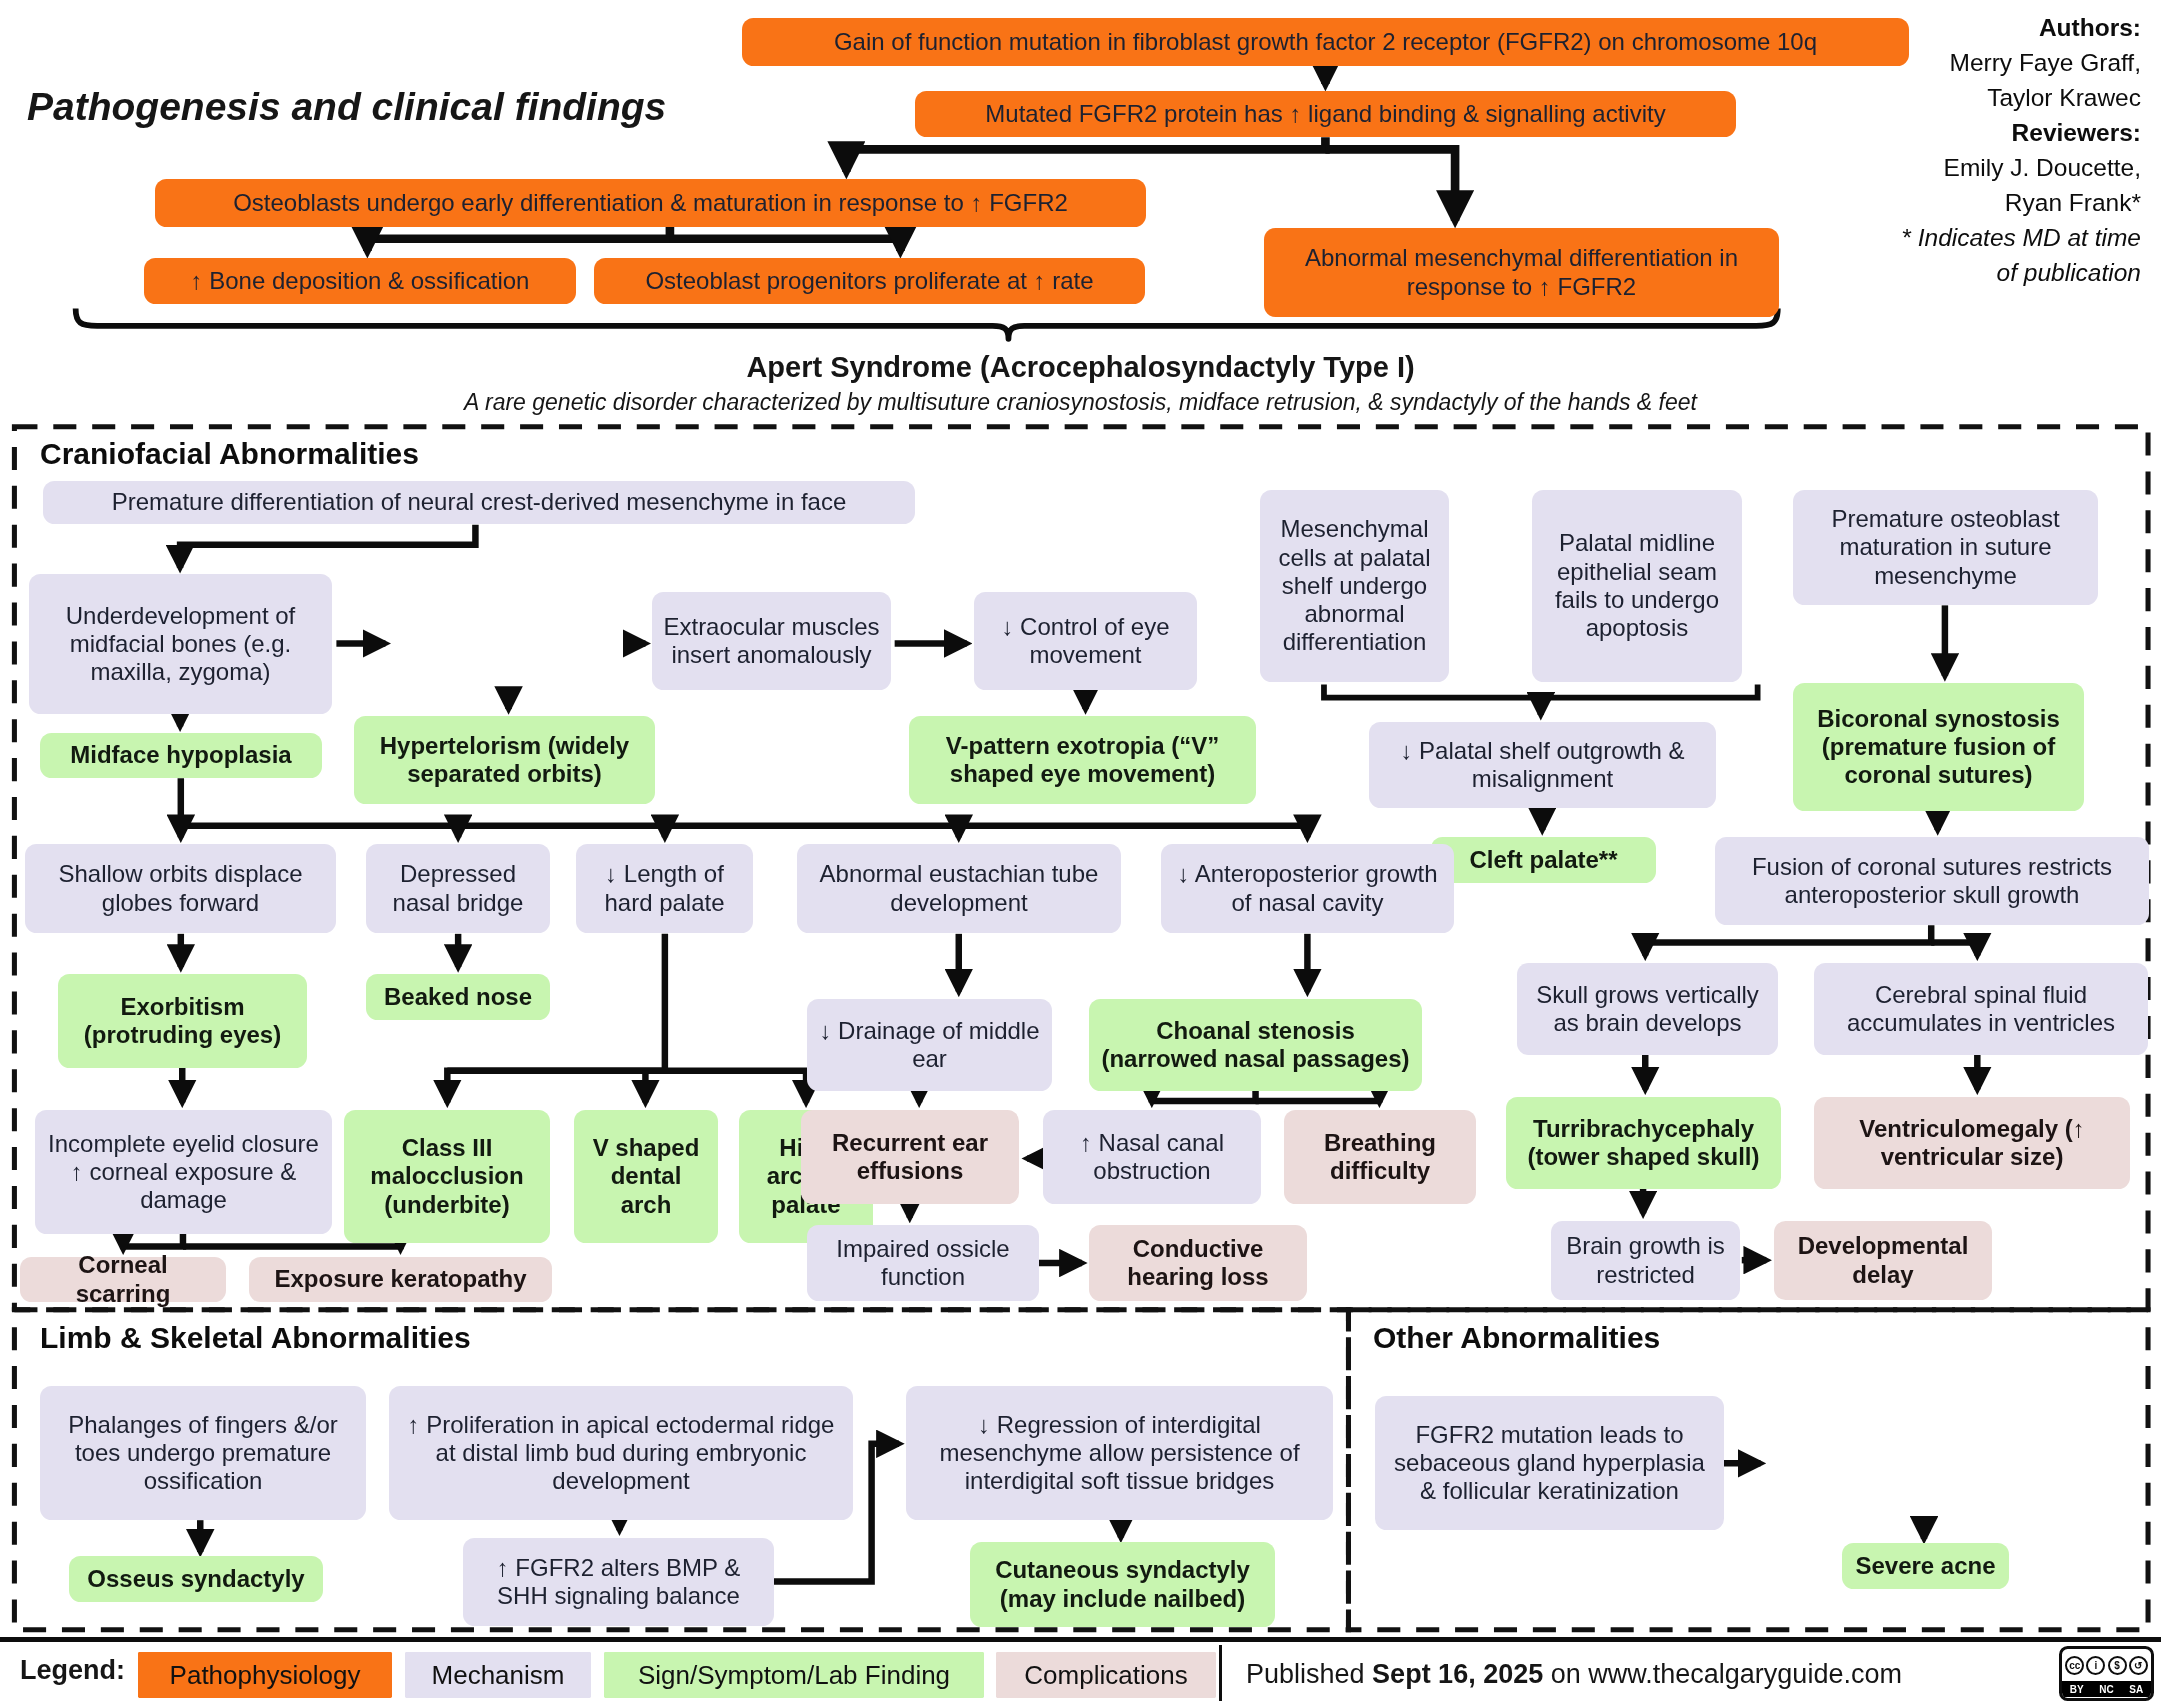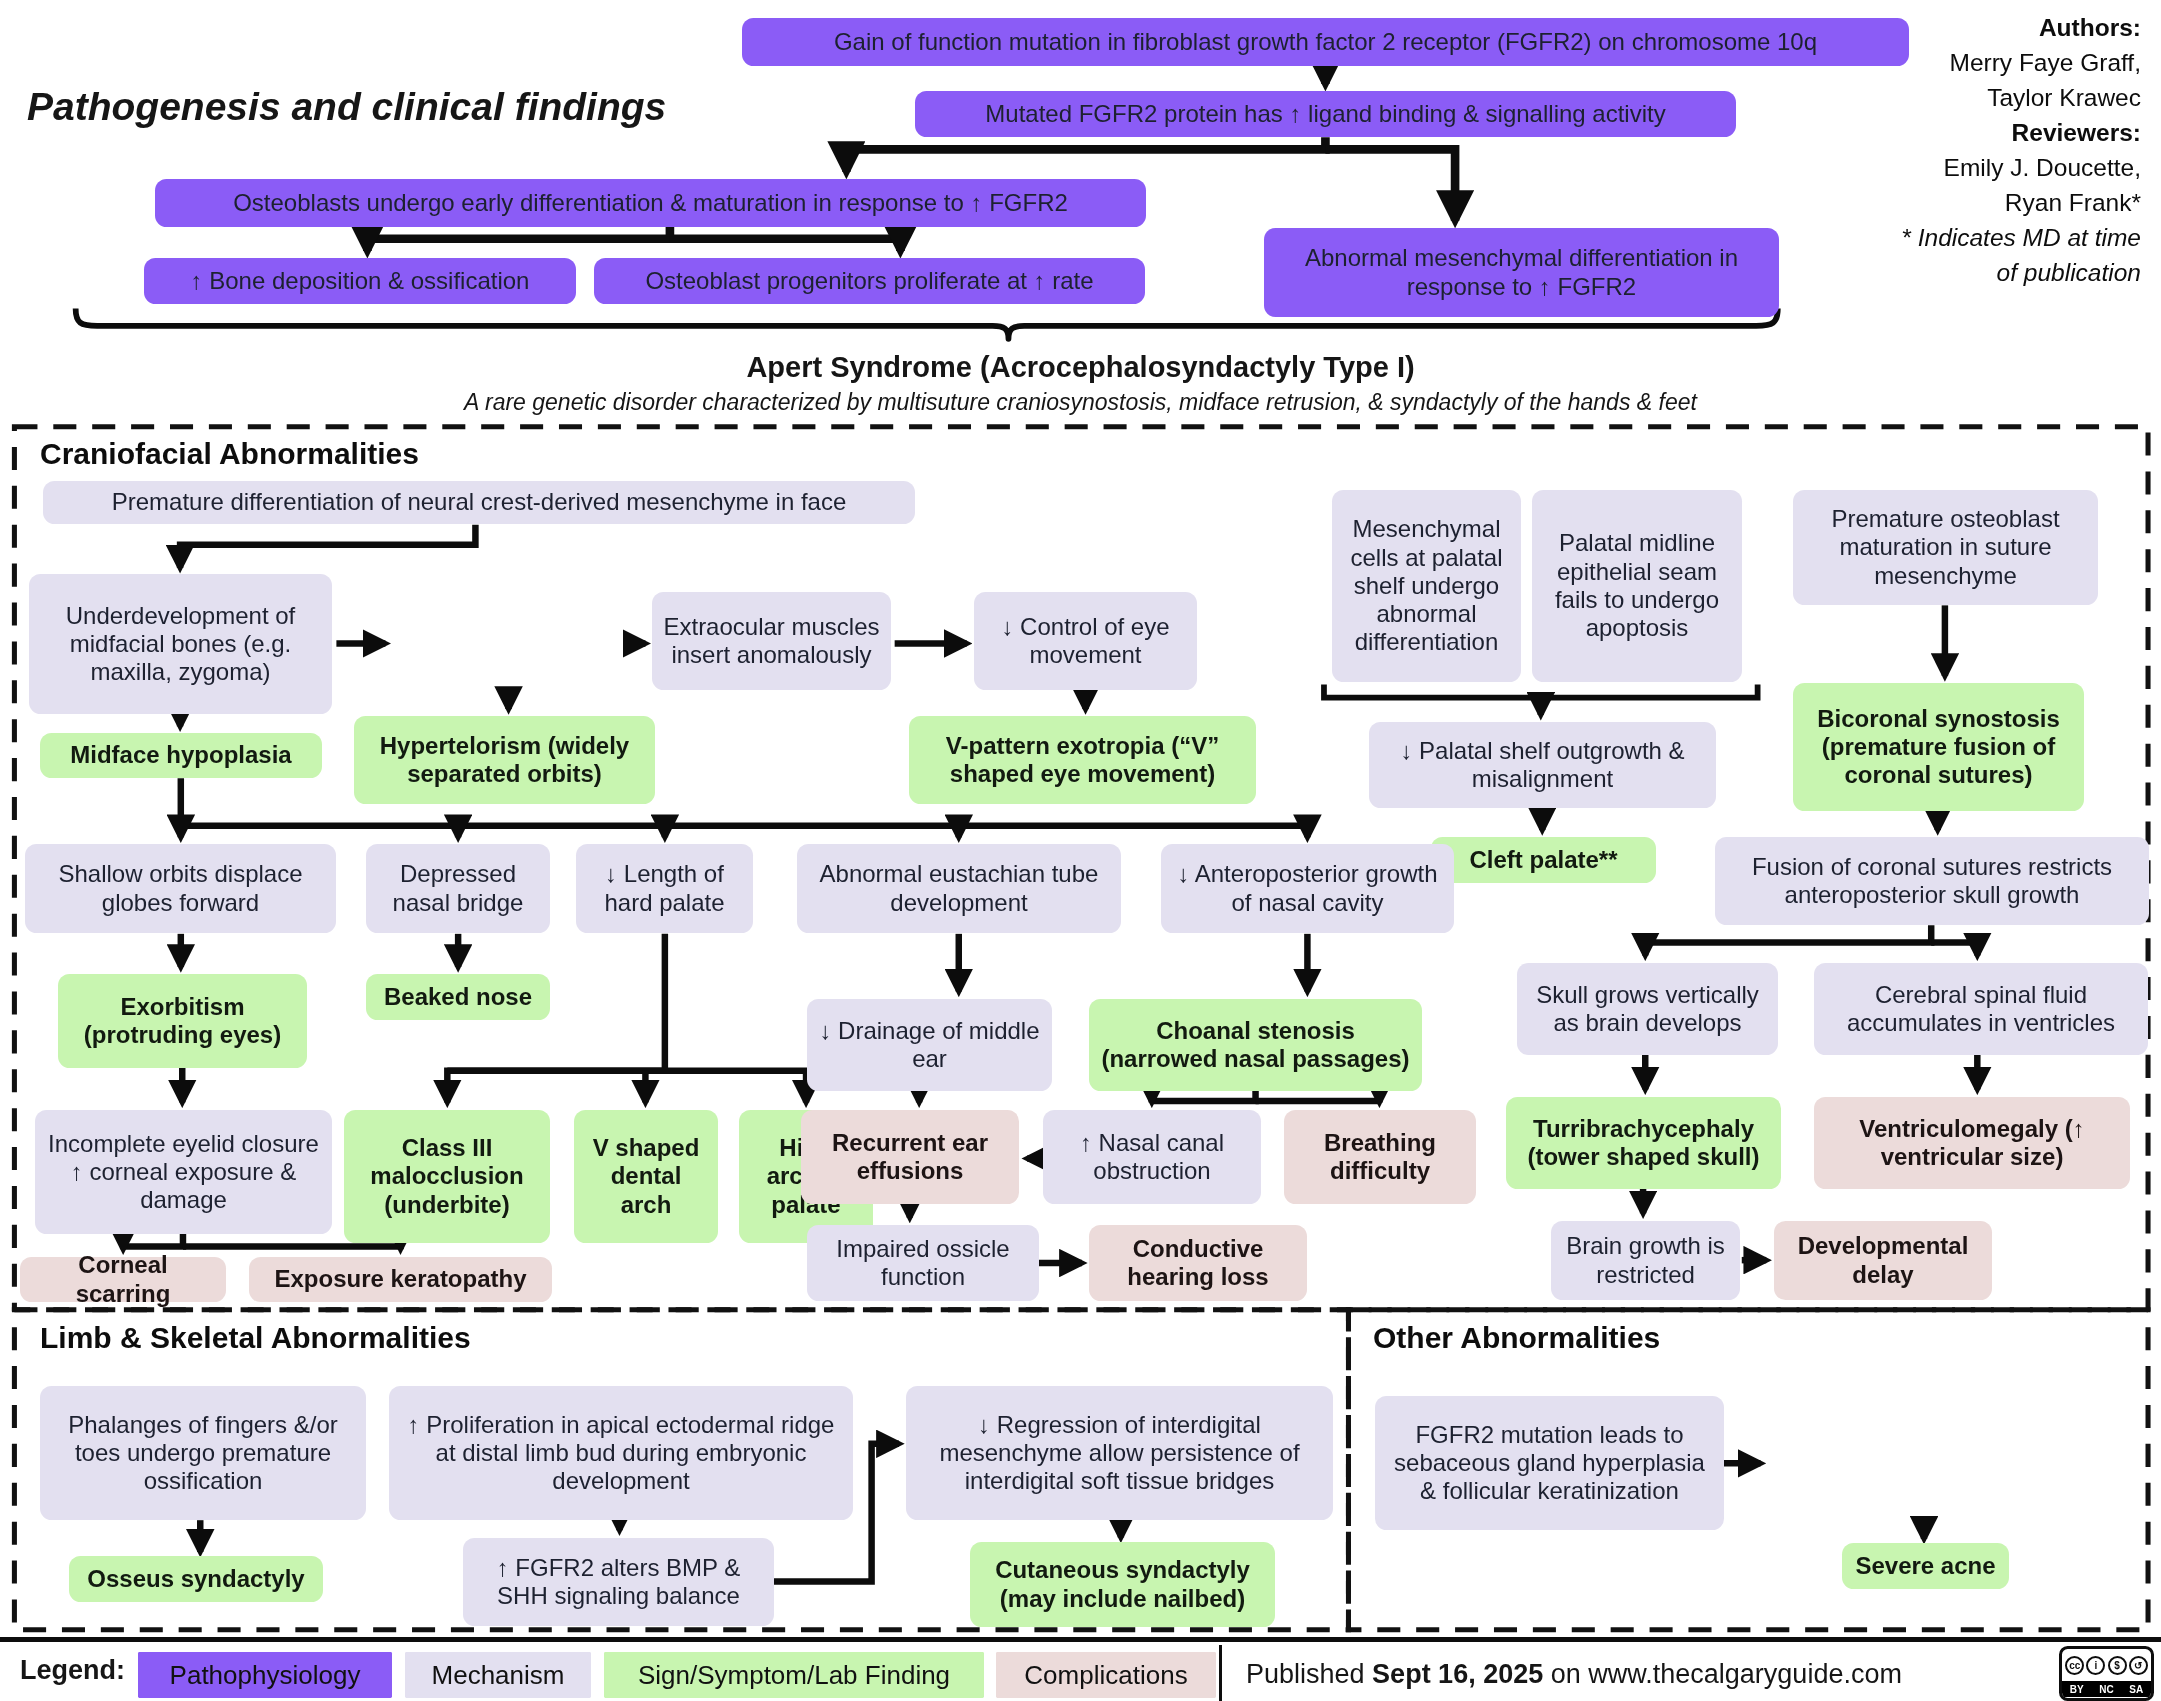--- a/index.html
+++ b/index.html
@@ -1,21 +1,21 @@
 <!DOCTYPE html>
 <html style="font-size:11.5px"><head>
 <meta charset="utf-8">
 <style>
   html,body{margin:0;padding:0;background:#fff;}
   .canvas{position:relative;width:2161px;height:1702px;background:#ffffff;
           font-family:"Liberation Sans",sans-serif;color:#161616;overflow:hidden;}
   svg.layer{position:absolute;left:0;top:0;z-index:1;}
   .nd{position:absolute;z-index:2;border-radius:11.5px;display:flex;align-items:center;justify-content:center;
       text-align:center;padding:5.8px 8.6px;box-sizing:border-box;font-size:24px;line-height:1.18;color:#1d2130;}
-  .blue{background:#8b5cf6;}
+  .blue{background:#f97316;}
   .lav{background:#e3e0f0;}
   .grn{background:#c8f5b0;font-weight:700;color:#121a10;}
   .pnk{background:#ecdbda;font-weight:700;color:#1d1414;}
   .txt{position:absolute;z-index:2;}
   .t1{font-size:48px;font-weight:700;}
   .t2{font-size:39px;font-weight:700;font-style:italic;}
   .sec-h{font-size:30px;font-weight:700;color:#0d0d0d;}
   .credits{position:absolute;z-index:2;right:20px;top:10px;width:403px;text-align:right;
            font-size:24.5px;line-height:35px;color:#0d0d0d;}
   .credits .b{font-weight:700;}
@@ -143,21 +143,21 @@
   <div class="nd blue" style="left:144px;top:258px;width:432px;height:46px;">↑ Bone deposition &amp; ossification</div>
   <div class="nd blue" style="left:594px;top:258px;width:551px;height:46px;">Osteoblast progenitors proliferate at ↑ rate</div>
   <div class="nd blue" style="left:1264px;top:228px;width:515px;height:89px;">Abnormal mesenchymal differentiation in response to ↑ FGFR2</div>
 
   <div class="txt ctr h1" style="top:351px;">Apert Syndrome (Acrocephalosyndactyly Type I)</div>
   <div class="txt ctr h2" style="top:389px;">A rare genetic disorder characterized by multisuture craniosynostosis, midface retrusion, &amp; syndactyly of the hands &amp; feet</div>
 
   <div class="txt sec-h" style="left:40px;top:437px;">Craniofacial Abnormalities</div>
 
   <div class="nd lav" style="left:43px;top:481px;width:872px;height:43px;">Premature differentiation of neural crest-derived mesenchyme in face</div>
-  <div class="nd lav" style="left:1332px;top:490px;width:189px;height:192px;">Mesenchymal cells at palatal shelf undergo abnormal differentiation</div>
+  <div class="nd lav" style="left:1260px;top:490px;width:189px;height:192px;">Mesenchymal cells at palatal shelf undergo abnormal differentiation</div>
   <div class="nd lav" style="left:1532px;top:490px;width:210px;height:192px;">Palatal midline epithelial seam fails to undergo apoptosis</div>
   <div class="nd lav" style="left:1793px;top:490px;width:305px;height:115px;">Premature osteoblast maturation in suture mesenchyme</div>
 
   <div class="nd lav" style="left:29px;top:574px;width:303px;height:140px;">Underdevelopment of midfacial bones (e.g. maxilla, zygoma)</div>
   <div class="nd lav" style="left:652px;top:592px;width:239px;height:98px;">Extraocular muscles insert anomalously</div>
   <div class="nd lav" style="left:974px;top:592px;width:223px;height:98px;">↓ Control of eye movement</div>
 
   <div class="nd grn" style="left:40px;top:733px;width:282px;height:45px;">Midface hypoplasia</div>
   <div class="nd grn" style="left:354px;top:716px;width:301px;height:88px;">Hypertelorism (widely separated orbits)</div>
   <div class="nd grn" style="left:909px;top:716px;width:347px;height:88px;">V-pattern exotropia (“V” shaped eye movement)</div>

